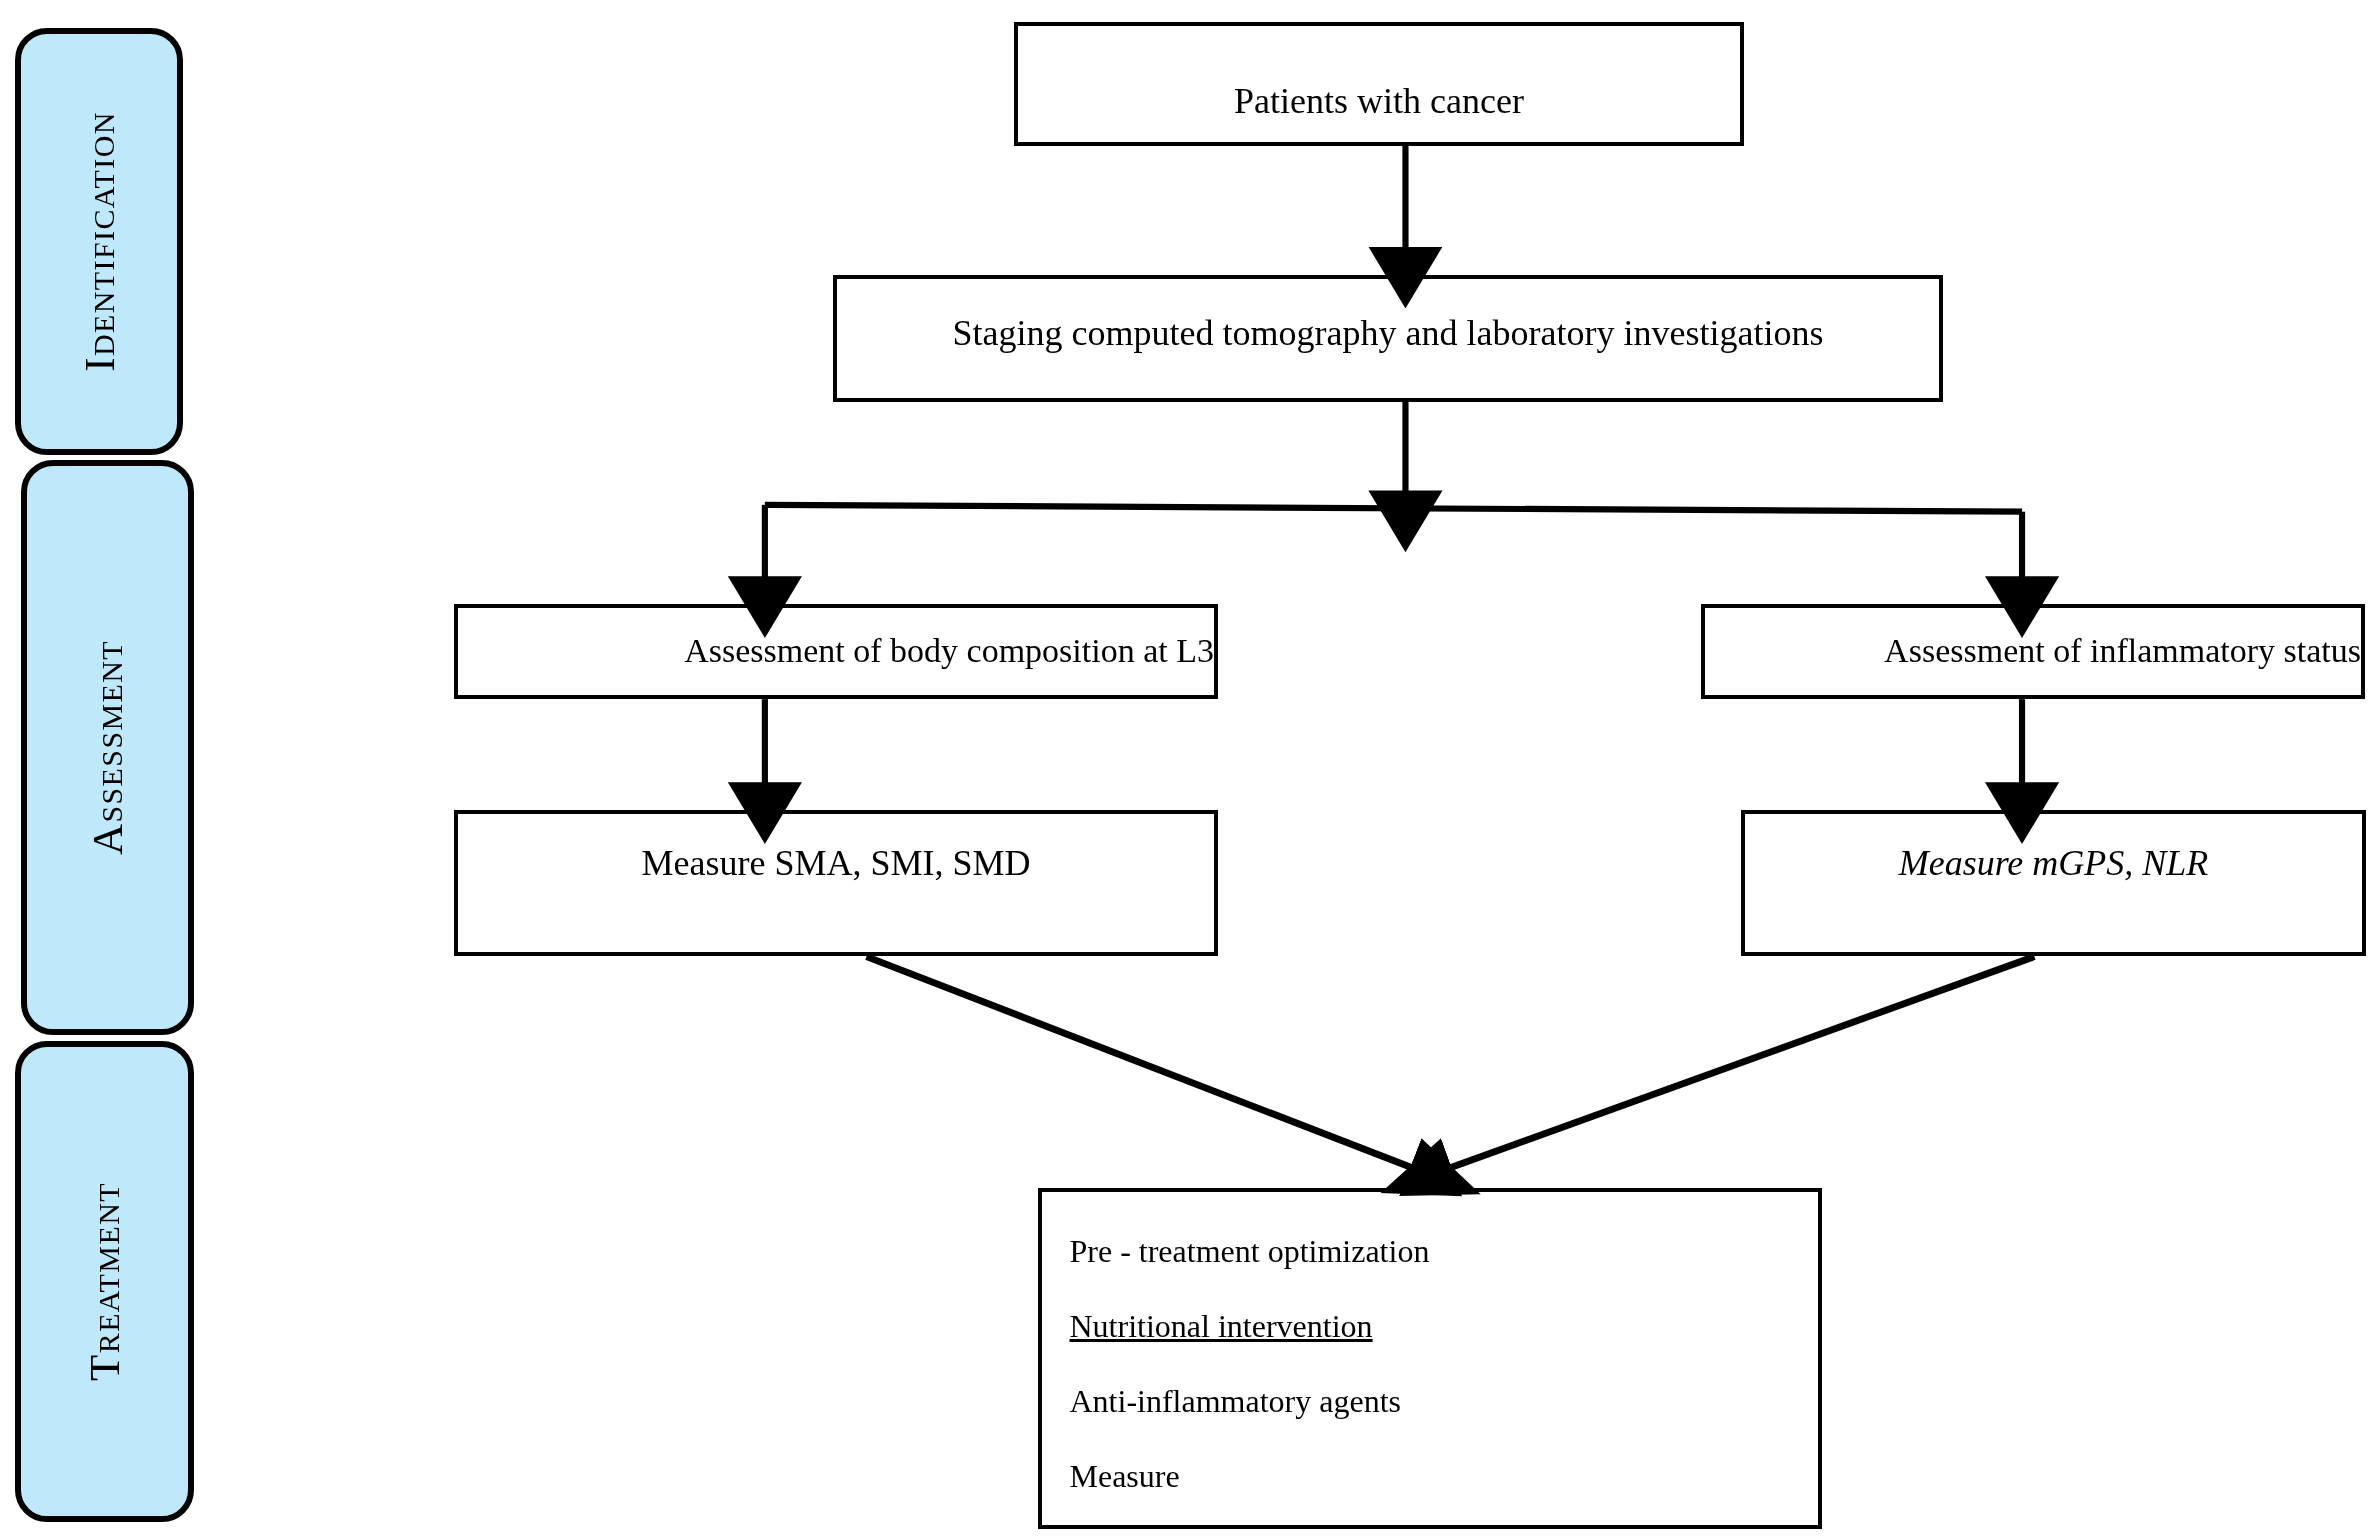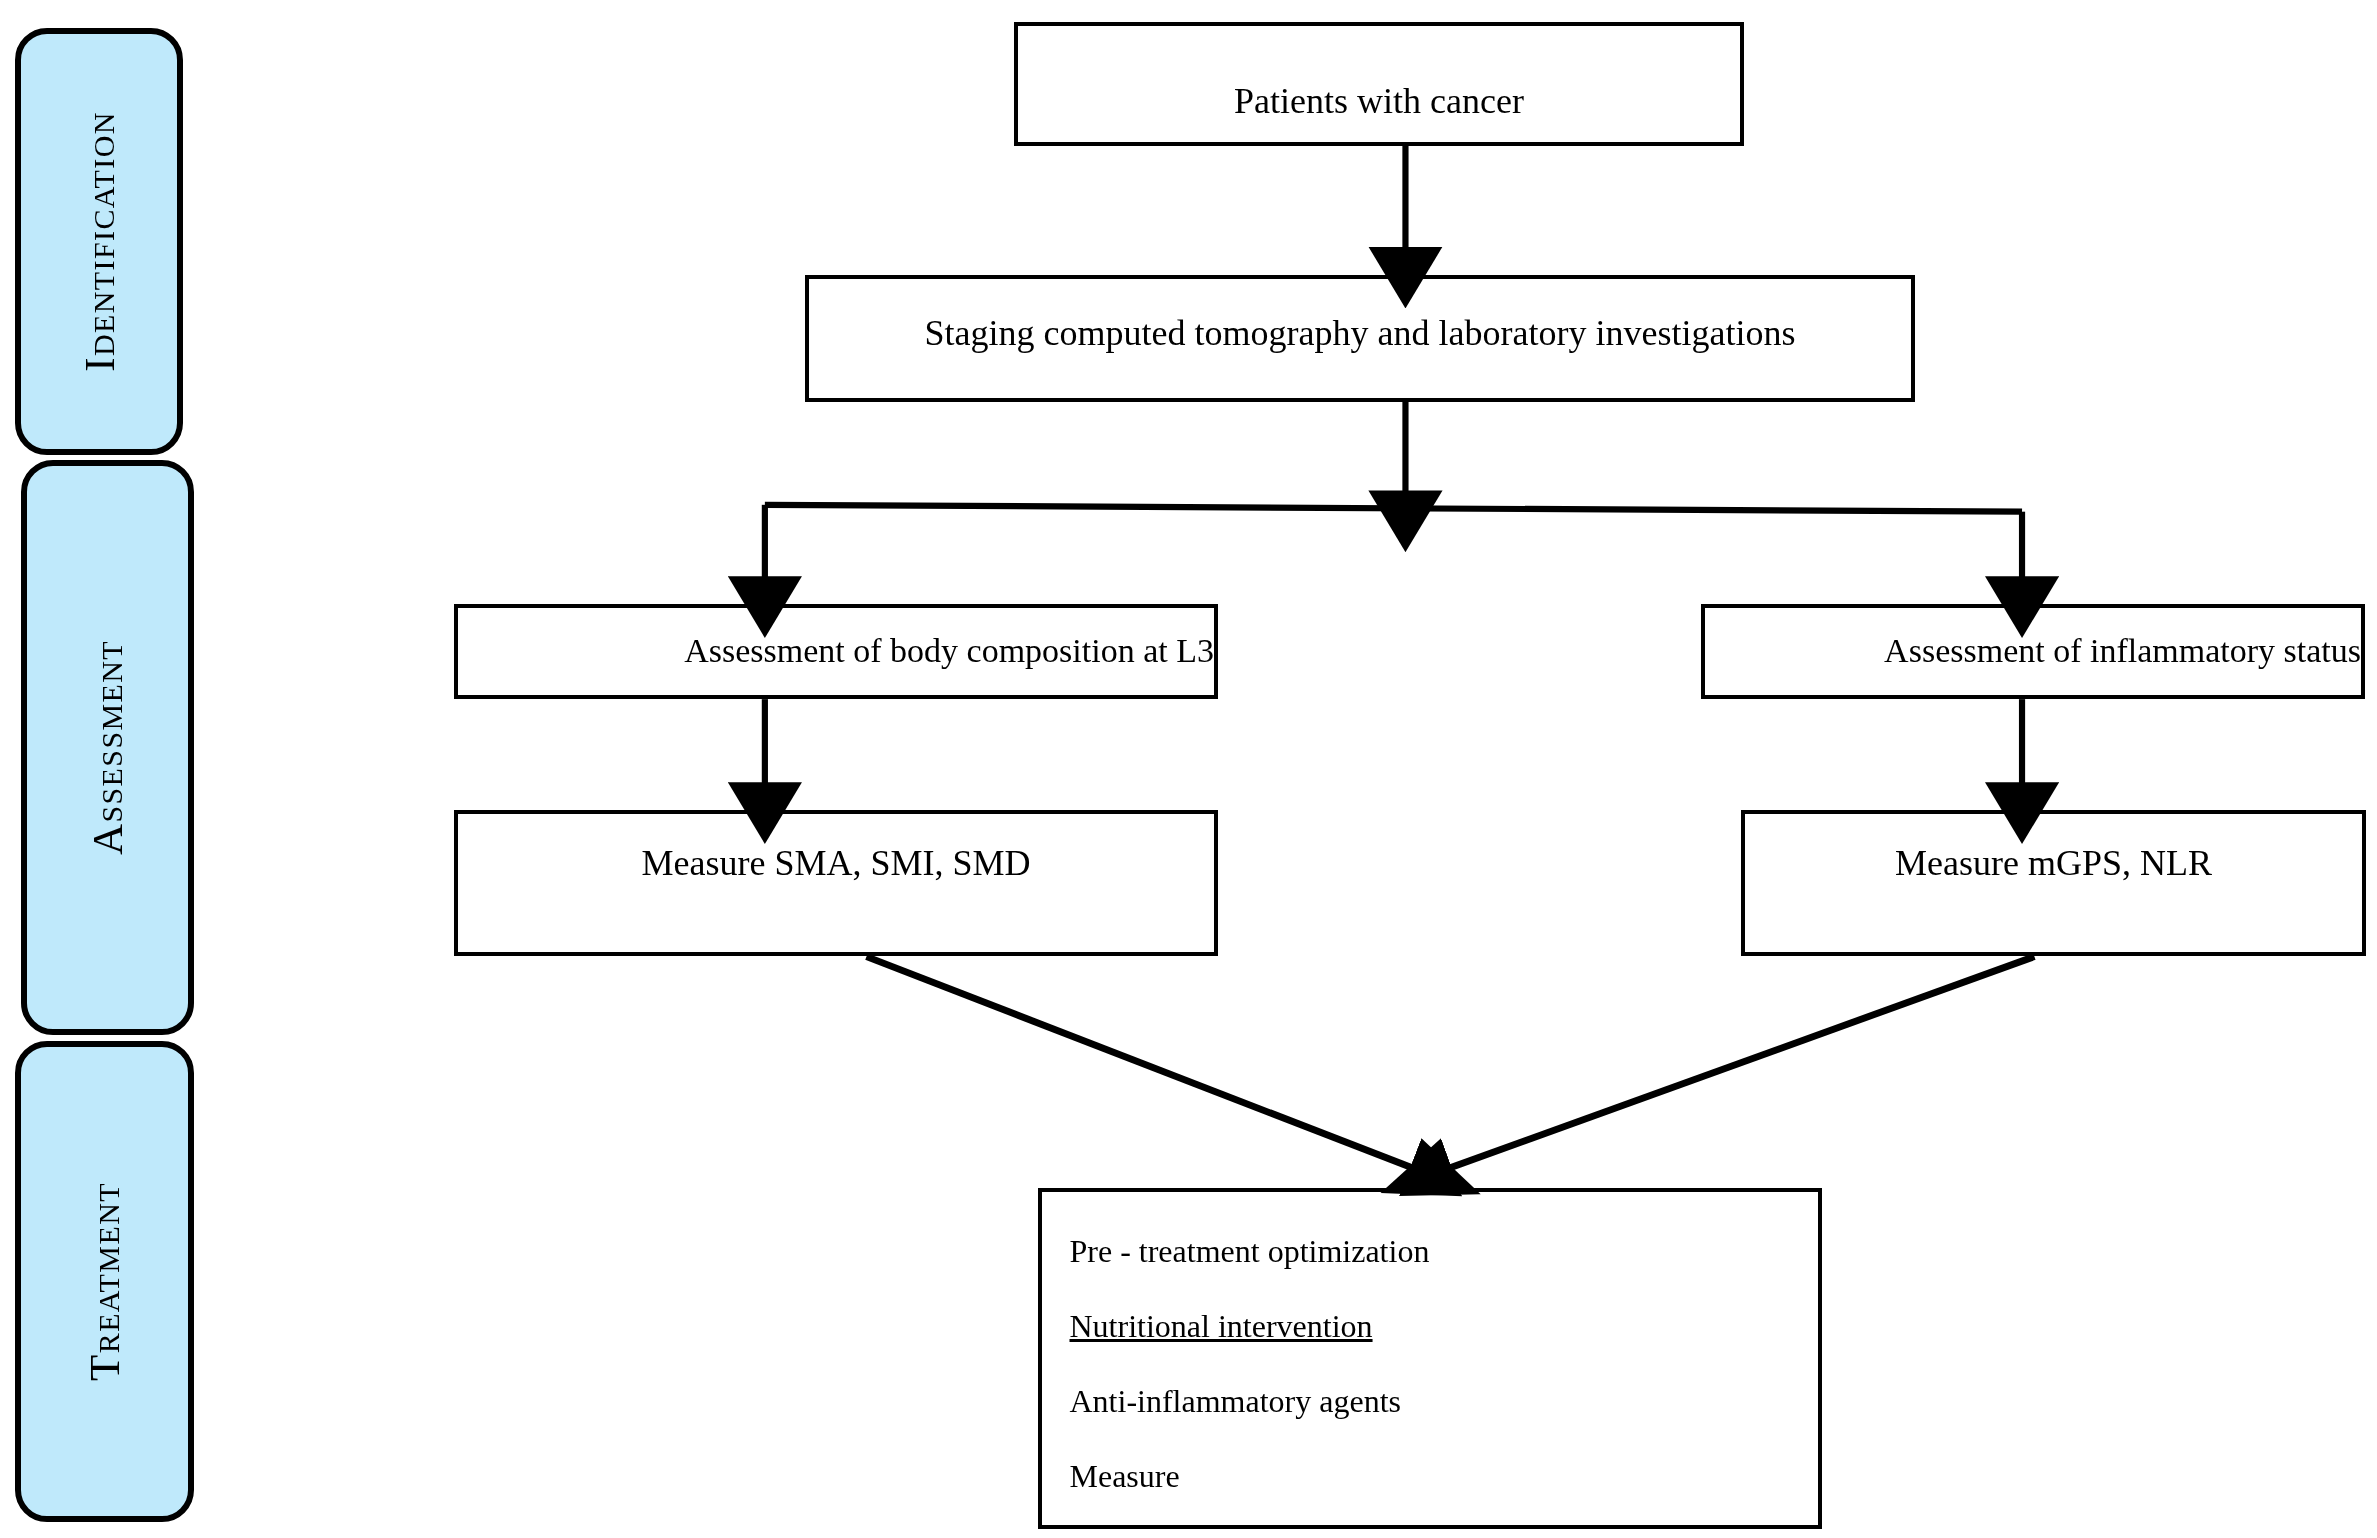--- a/index.html
+++ b/index.html
@@ -88,37 +88,37 @@
   </div>
 
   <div class="stage" style="left:15px; top:1041px; width:179px; height:481px;">
     <div class="stage-label">Treatment</div>
   </div>
 
   <div class="pbox" style="left:1014px; top:22px; width:730px; height:124px;">
     <div class="pbox-text t-center fs-53" style="top:39px;margin-top:16px;">Patients with cancer</div>
   </div>
 
-  <div class="pbox" style="left:805px; top:275px; width:1110px; height:127px;">
+  <div class="pbox" style="left:833px; top:275px; width:1110px; height:127px;">
     <div class="pbox-text t-center fs-53" style="top:34px;">Staging computed tomography and laboratory investigations</div>
   </div>
 
   <div class="pbox" style="left:454px; top:604px; width:764px; height:95px;">
     <div class="pbox-text t-left fs-50" style="top:23px; padding-left:25px;">Assessment of body composition at L3</div>
   </div>
 
   <div class="pbox" style="left:1701px; top:604px; width:664px; height:95px;">
     <div class="pbox-text t-left fs-50" style="top:23px; padding-left:25px;">Assessment of inflammatory status</div>
   </div>
 
   <div class="pbox" style="left:454px; top:810px; width:764px; height:146px;">
     <div class="pbox-text t-center fs-53" style="top:29px;">Measure SMA, SMI, SMD</div>
   </div>
 
-  <div class="pbox" style="left:1741px; top:810px; width:625px; height:146px;">
+  <div class="pbox" style="left:1741px; top:810px; width:625px; height:146px;font-style:italic;">
     <div class="pbox-text t-center fs-53" style="top:29px;">Measure mGPS, NLR</div>
   </div>
 
   <div class="pbox" style="left:1038px; top:1188px; width:784px; height:341px;">
     <div style="position:absolute; left:27.5px; top:41px;">
       <div class="list-line" style="margin-bottom:38px;">Pre - treatment optimization</div>
       <div class="list-line" style="margin-bottom:38px;text-decoration:underline;">Nutritional intervention</div>
       <div class="list-line" style="margin-bottom:38px;">Anti-inflammatory agents</div>
       <div class="list-line">Measure</div>
     </div>

